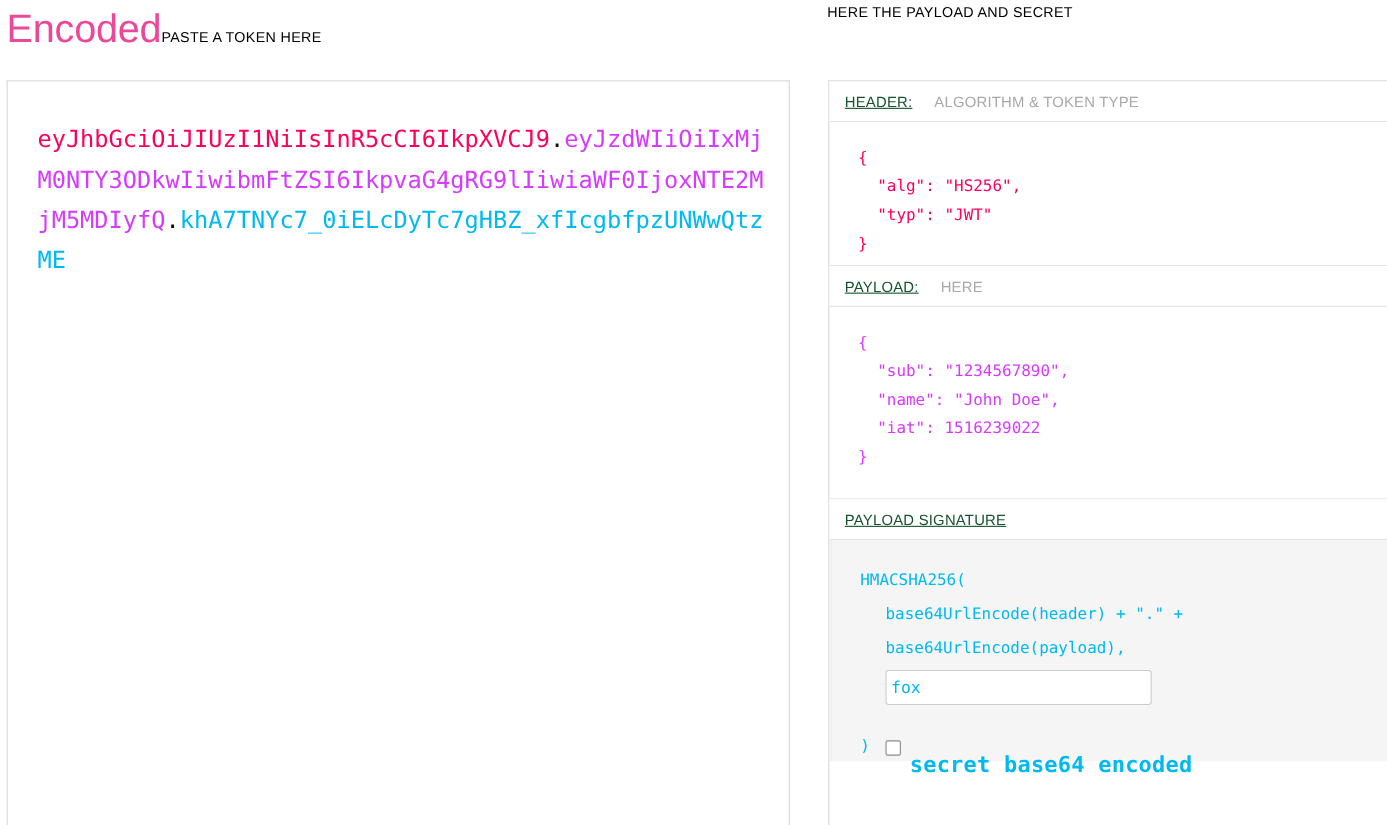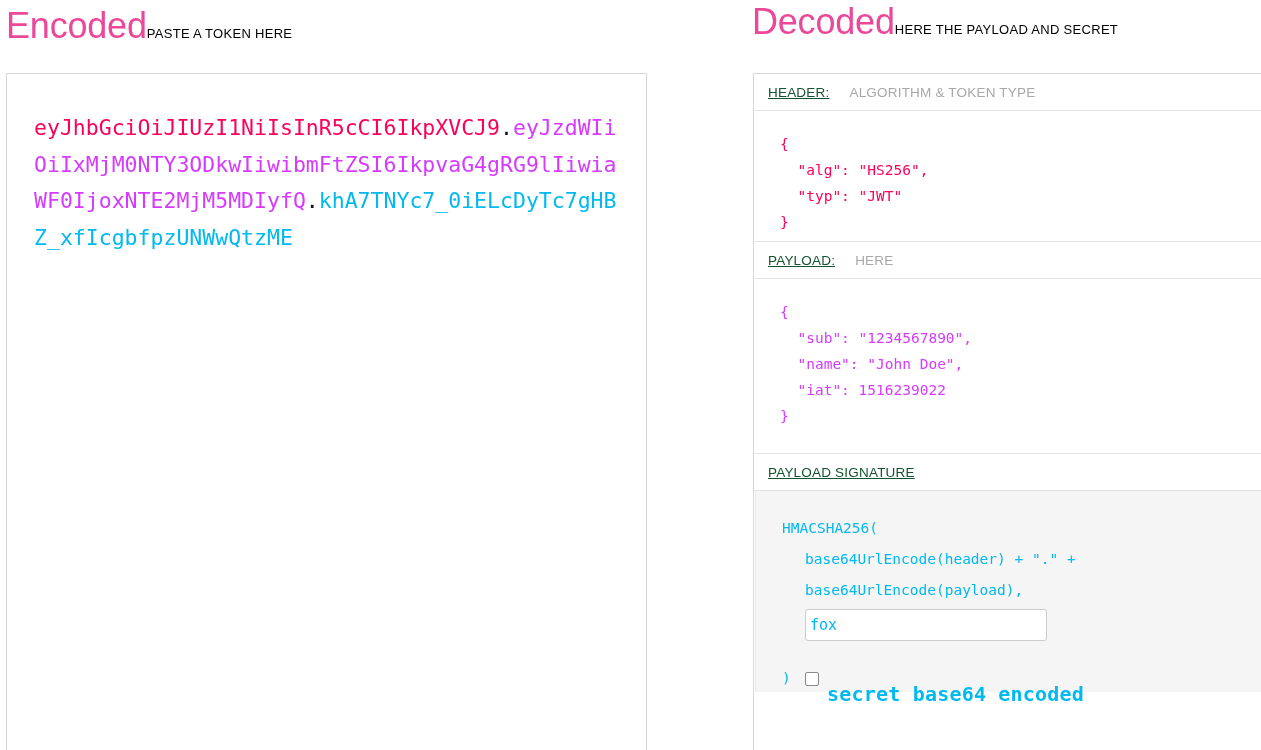--- a/index.html
+++ b/index.html
@@ -45,21 +45,21 @@
   }
 
   #encoded-heading { left: 6px; top: 8px; }
   #decoded-heading { left: 752px; top: 4px; }
 
   
   .encoded-panel {
     position: absolute;
     left: 6px;
     top: 73px;
-    width: 641px;
+    width: 712px;
     height: 677px;
     box-sizing: border-box;
     border: 1px solid #d8d8d8;
     border-bottom: none;
     background: #ffffff;
     overflow: hidden;
   }
   .token-area {
     position: absolute;
     left: 27px;
@@ -203,21 +203,20 @@
   <div class="col-heading" id="encoded-heading">
     <span class="title">Encoded</span>
     <span class="subtitle">PASTE A TOKEN HERE</span>
   </div>
 
   <div class="encoded-panel">
     <div class="token-area"><span class="tok-header">eyJhbGciOiJIUzI1NiIsInR5cCI6IkpXVCJ9</span><span class="tok-dot">.</span><span class="tok-payload">eyJzdWIiOiIxMjM0NTY3ODkwIiwibmFtZSI6IkpvaG4gRG9lIiwiaWF0IjoxNTE2MjM5MDIyfQ</span><span class="tok-dot">.</span><span class="tok-signature">khA7TNYc7_0iELcDyTc7gHBZ_xfIcgbfpzUNWwQtzME</span></div>
   </div>
 
   <div class="col-heading" id="decoded-heading">
-    <span class="title">Decoded</span>
     <span class="subtitle">HERE THE PAYLOAD AND SECRET</span>
   </div>
 
   <div class="decoded-panel">
 
     <div class="sec-label">
       <span class="lab-main">HEADER:</span>
       <span class="lab-sub">ALGORITHM &amp; TOKEN TYPE</span>
     </div>
     <div class="sec-body" id="header-body">{

